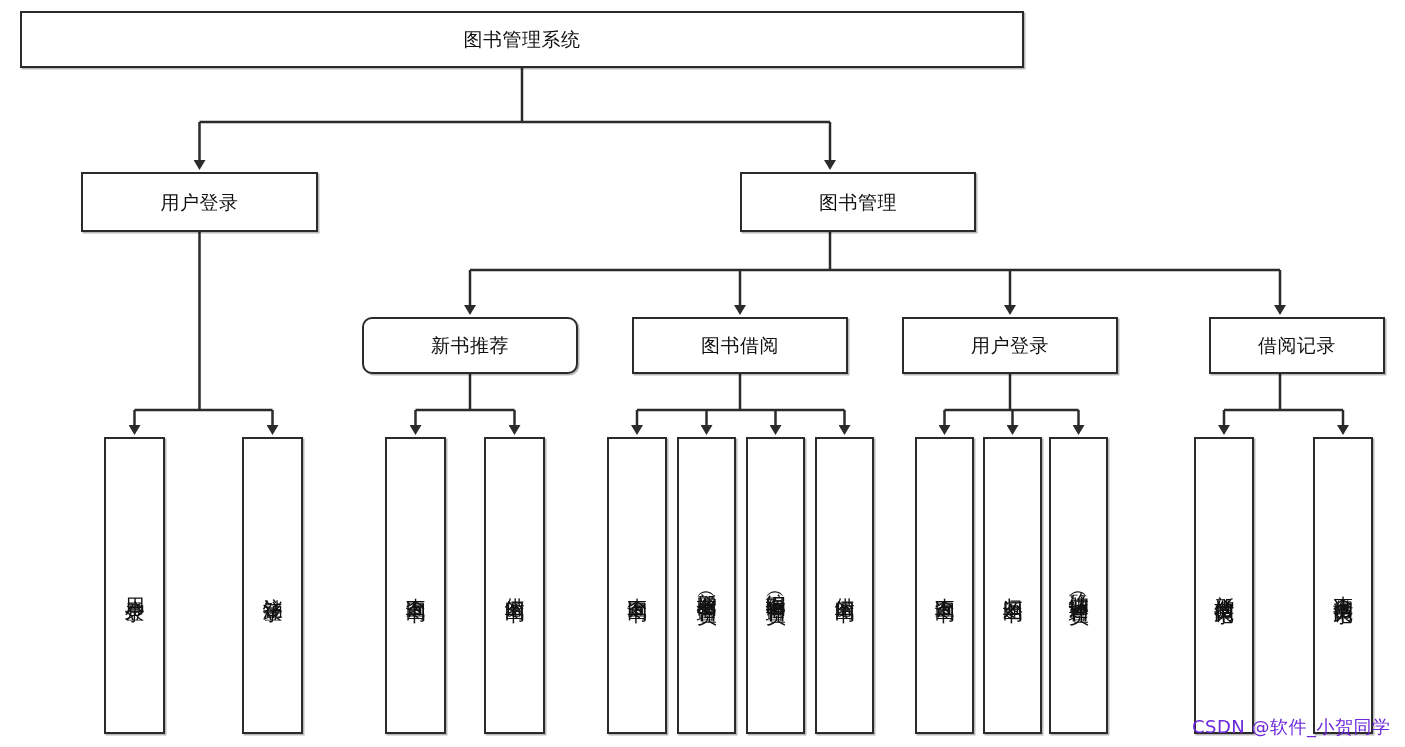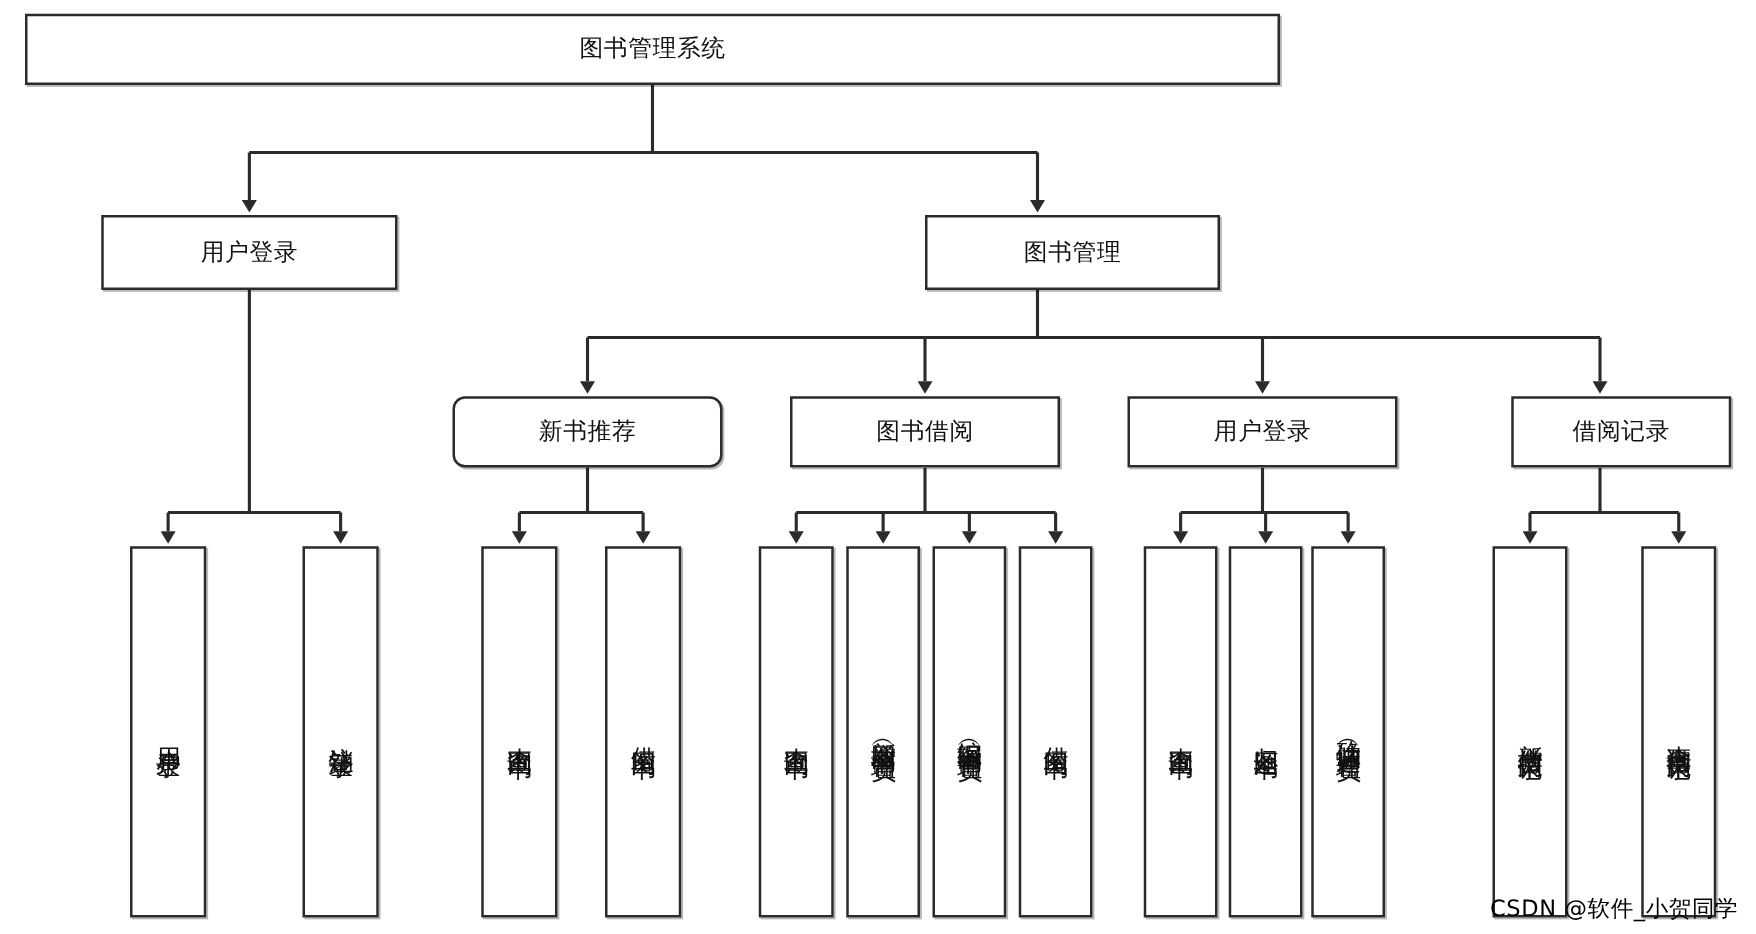--- a/index.html
+++ b/index.html
@@ -162,13 +162,13 @@
       <span class="label">确认归还（管理员）</span>
     </div>
     <div class="node vertical" style="left: 1194px; top: 437px; width: 60px; height: 297px;">
       <span class="label">新增借阅记录</span>
     </div>
     <div class="node vertical" style="left: 1313px; top: 437px; width: 60px; height: 297px;">
       <span class="label">查询借阅记录</span>
     </div>
   </div>
 
-<div class="watermark" style="left: 1192px; top: 715px; color: #000000;">CSDN @软件_小贺同学</div>
+<div class="watermark" style="left: 1192px; top: 715px; color: #6d28d9;">CSDN @软件_小贺同学</div>
 
 </body></html>

